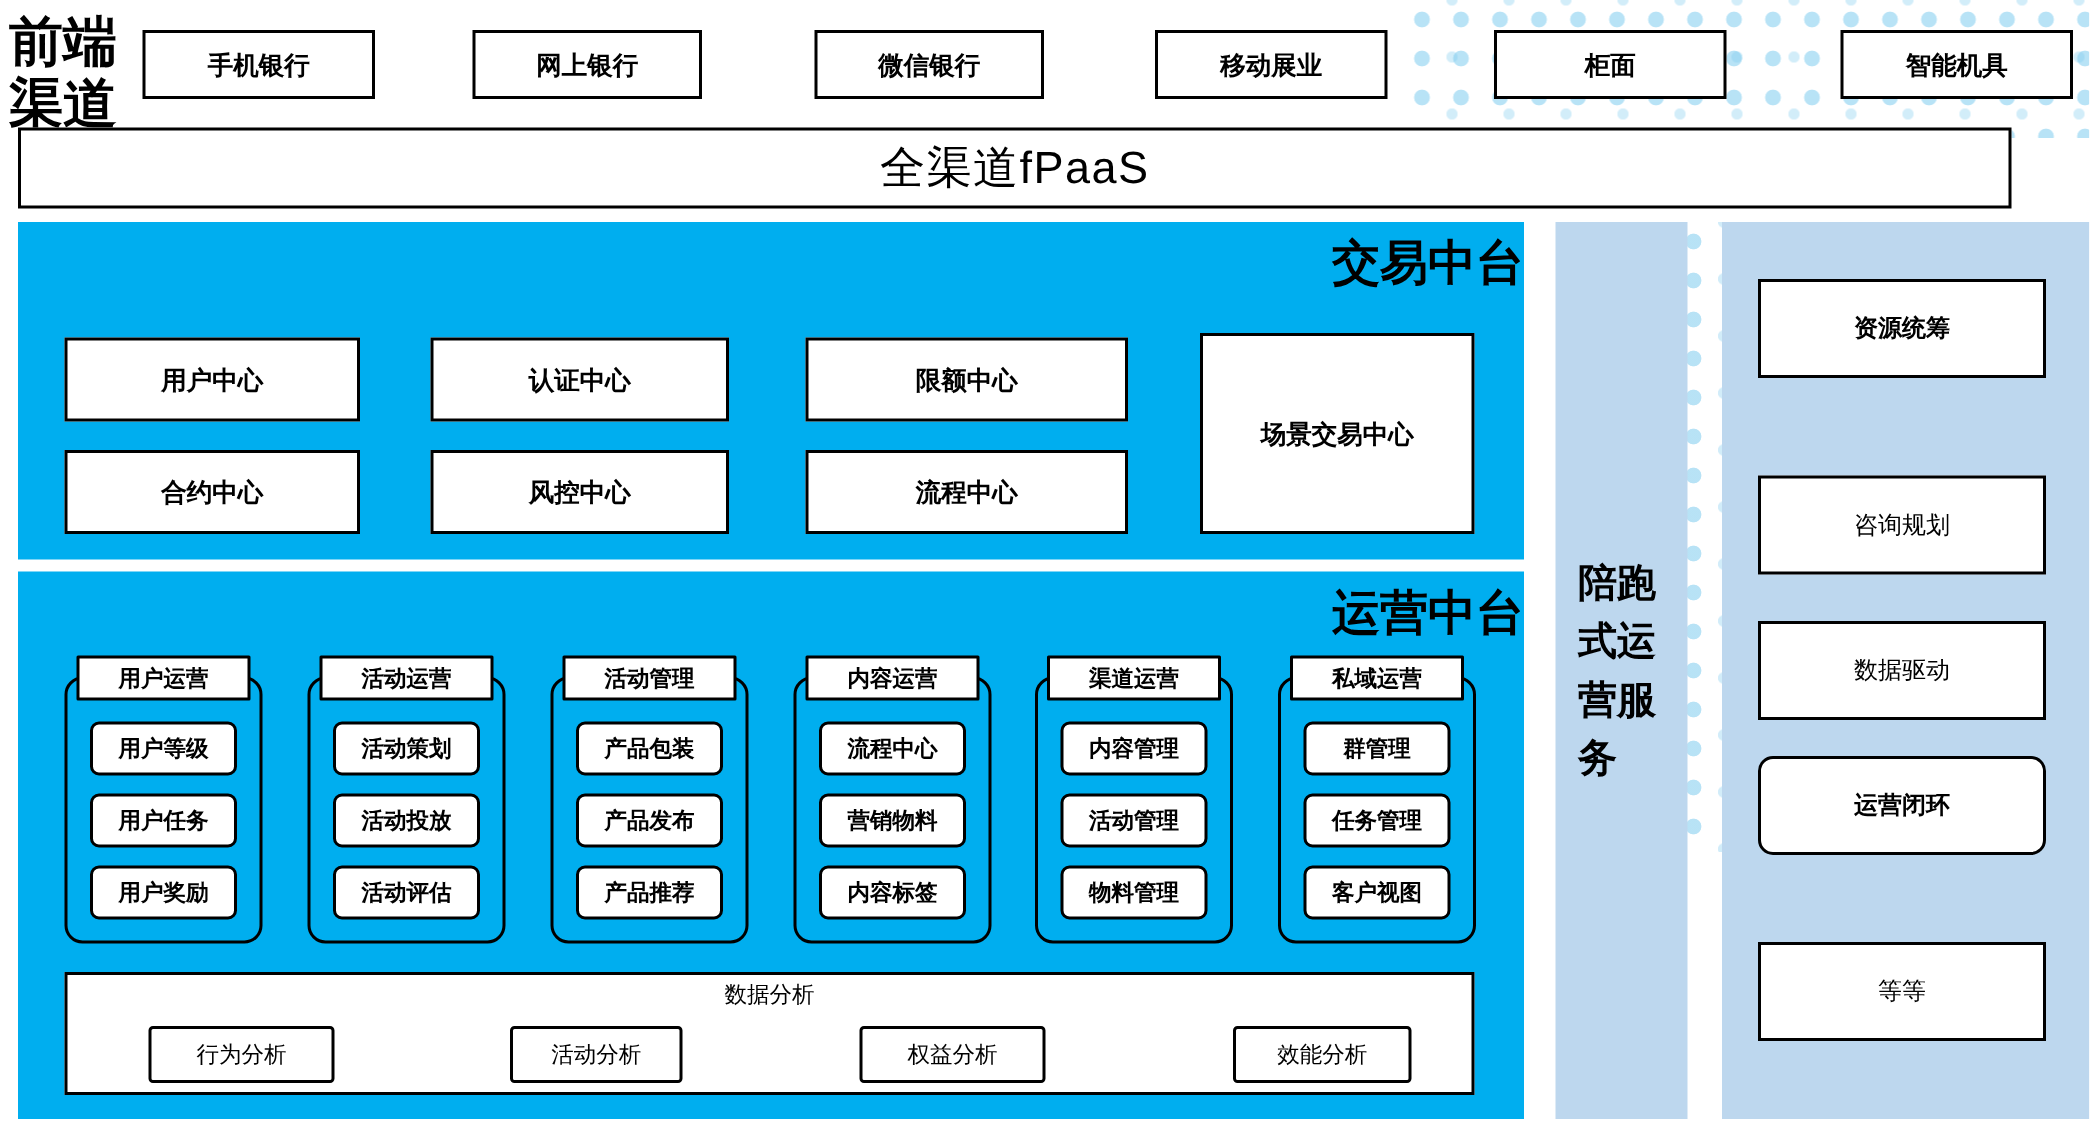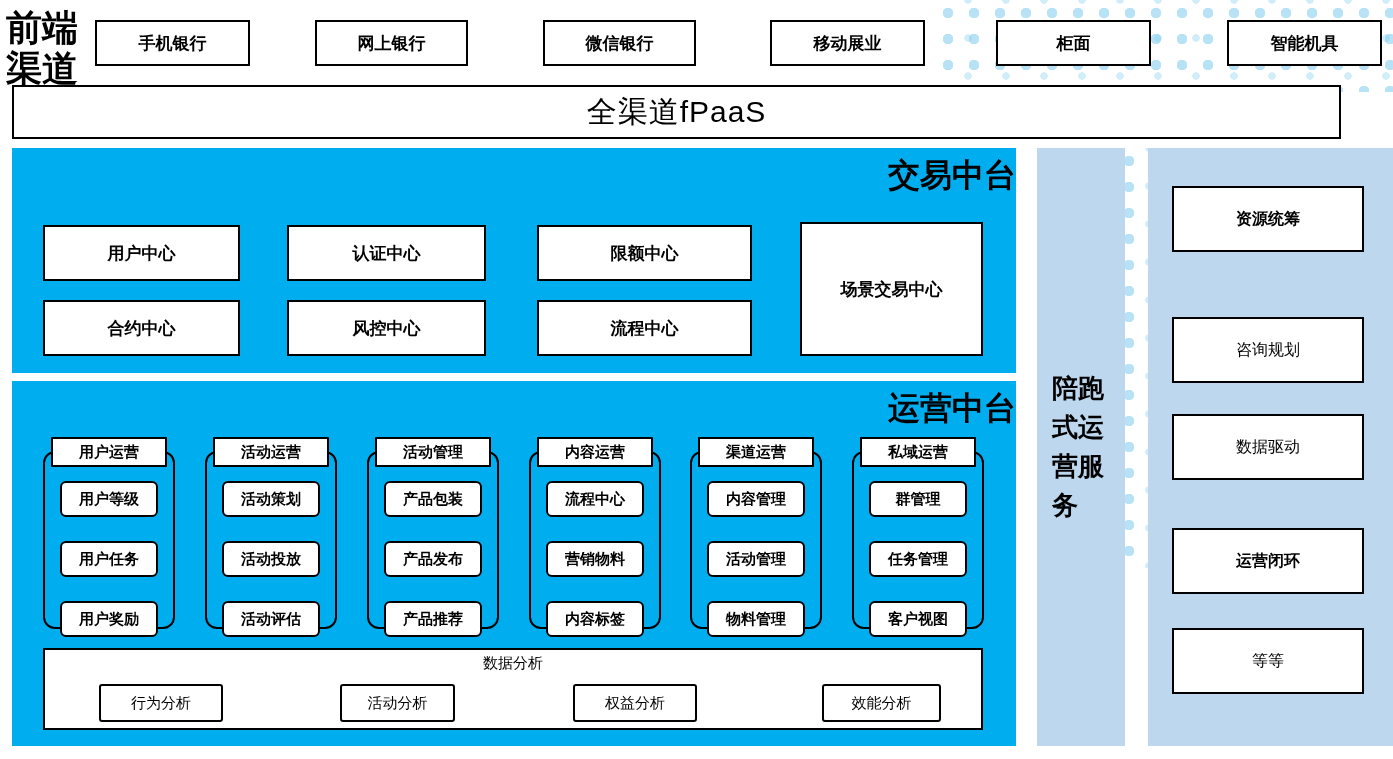--- a/index.html
+++ b/index.html
@@ -46,21 +46,21 @@
   .panel-ops{top:381px;height:365px;padding-left:23px;}
   .panel-title{
     position:absolute;top:6px;left:0;width:100%;text-align:right;
     font-size:32px;font-weight:bold;font-family:Liberation Mono, monospace;
   }
   .wbox{font-size:17px;font-weight:bold;}
   .group{position:absolute;top:56px;width:132px;height:192px;}
   .group-body{
     position:absolute;top:14px;left:0;width:100%;height:178px;box-sizing:border-box;
     border:2px solid #000;border-radius:12px;
-    display:flex;flex-direction:column;align-items:center;padding-top:28px;gap:24px;
+    display:flex;flex-direction:column;align-items:center;padding-top:28px;gap:12px;
   }
   .group-title{
     position:absolute;top:0;left:50%;transform:translateX(-50%);
     width:116px;height:30px;box-sizing:border-box;z-index:3;
     background:#fff;border:2px solid #000;border-radius:1px;
     display:flex;align-items:center;justify-content:center;
     font-size:15px;font-weight:bold;
   }
   .gitem{
     flex:none;width:98px;height:36px;box-sizing:border-box;
@@ -197,17 +197,17 @@
   </div>
 
   <div class="service-bar">
     <div class="service-text">陪跑式运营服务</div>
   </div>
 
   <div class="right-col">
     <div class="box rbox" style="top: 38px; font-weight: bold;">资源统筹</div>
     <div class="box rbox" style="top:169px">咨询规划</div>
     <div class="box rbox" style="top:266px">数据驱动</div>
-    <div class="box rbox" style="top: 380px; font-weight: bold;">运营闭环</div>
+    <div class="box rbox" style="top: 356px; font-weight: bold; border-radius: 10px;">运营闭环</div>
     <div class="box rbox" style="top:480px">等等</div>
   </div>
 
 </div>
 
 </body></html>

